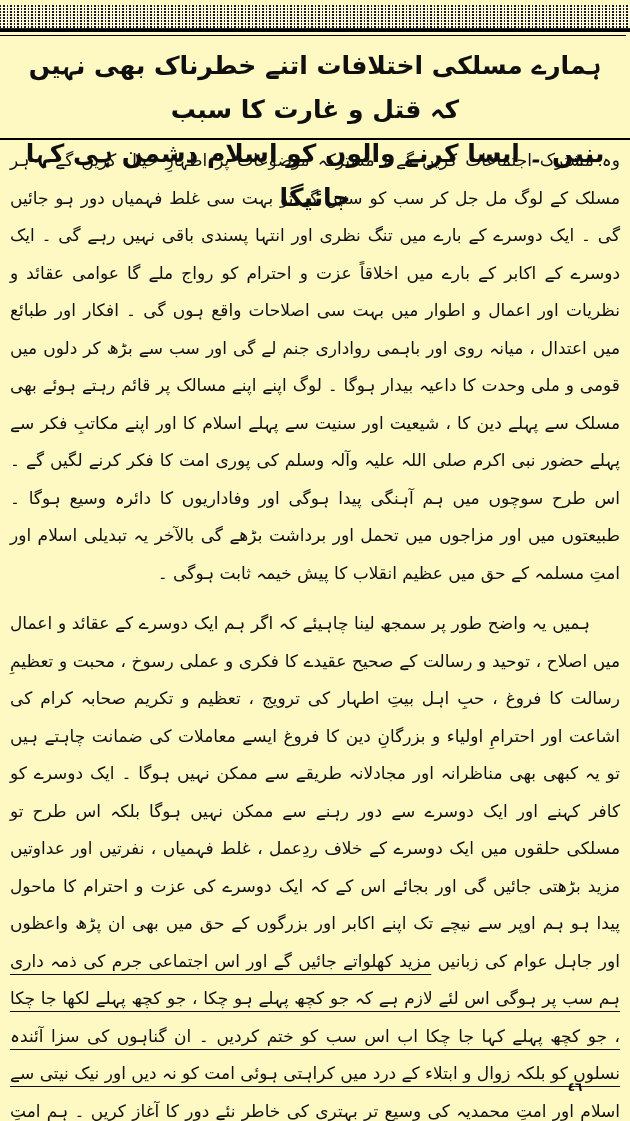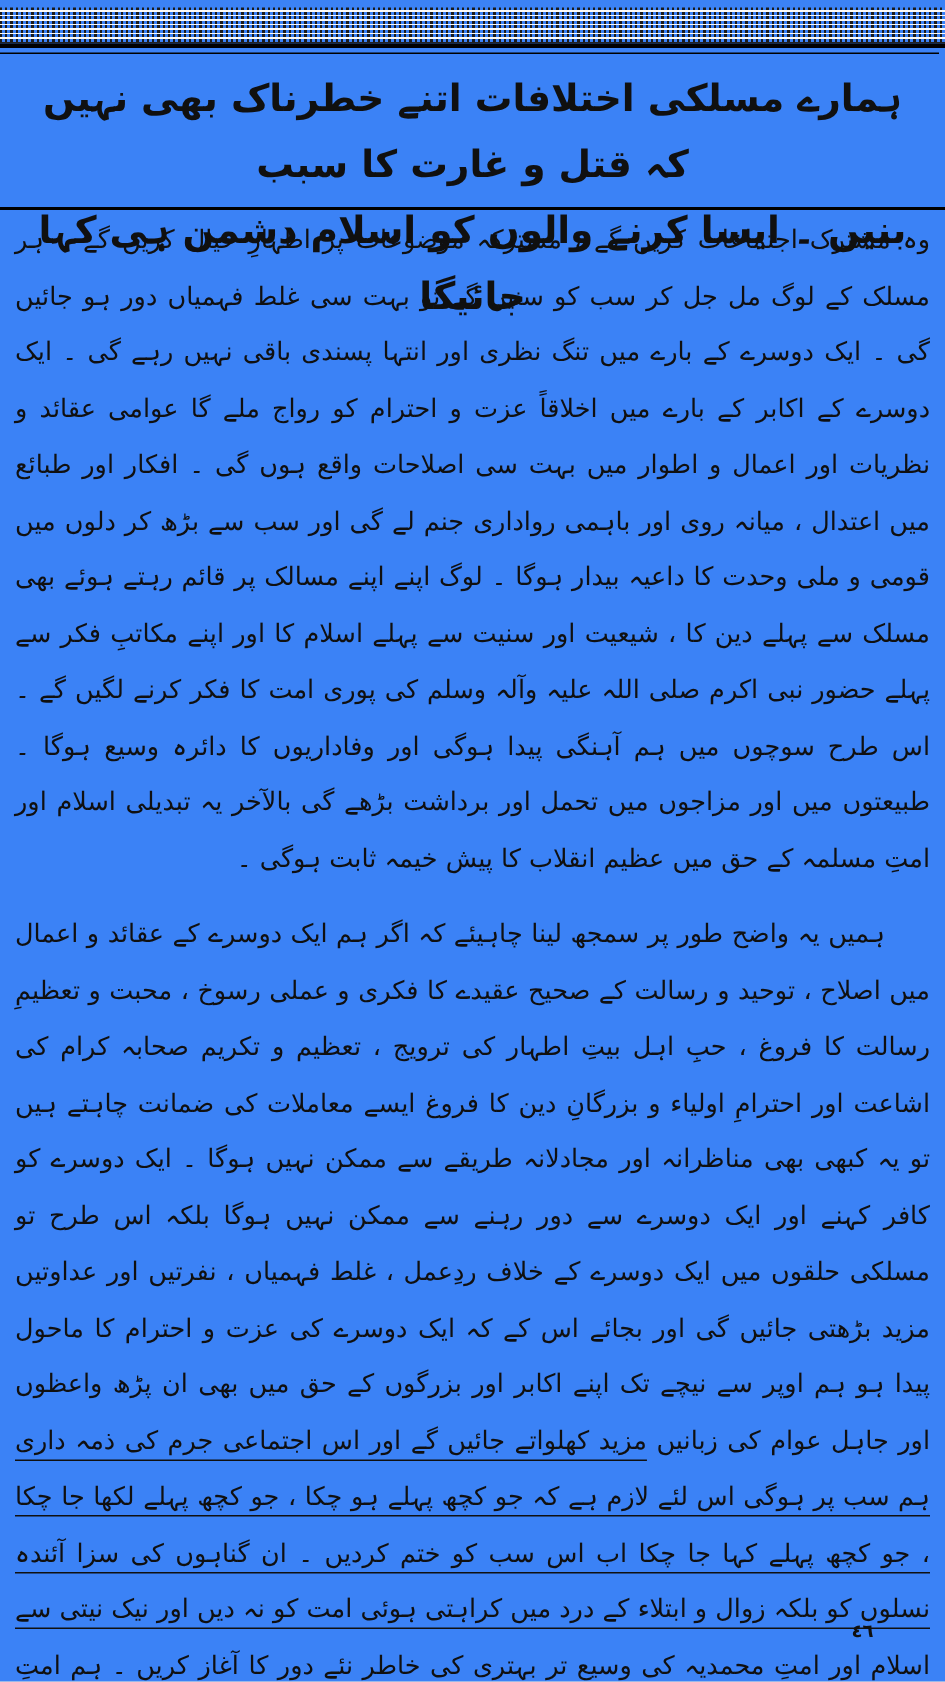--- a/index.html
+++ b/index.html
@@ -5,21 +5,21 @@
   html, body {
     margin: 0;
     padding: 0;
     background: #e8e6e0;
   }
   .page {
     position: relative;
     width: 630px;
     height: 1121px;
     margin: 0 auto;
-    background: #3b82f6;
+    background: #fef9c3;
     color: #101010;
     overflow: hidden;
     font-family: "DejaVu Sans", sans-serif;
   }
   
   .halftone {
     position: absolute;
     top: 5px; left: 0; right: 0;
     height: 23px;
     background-image:

